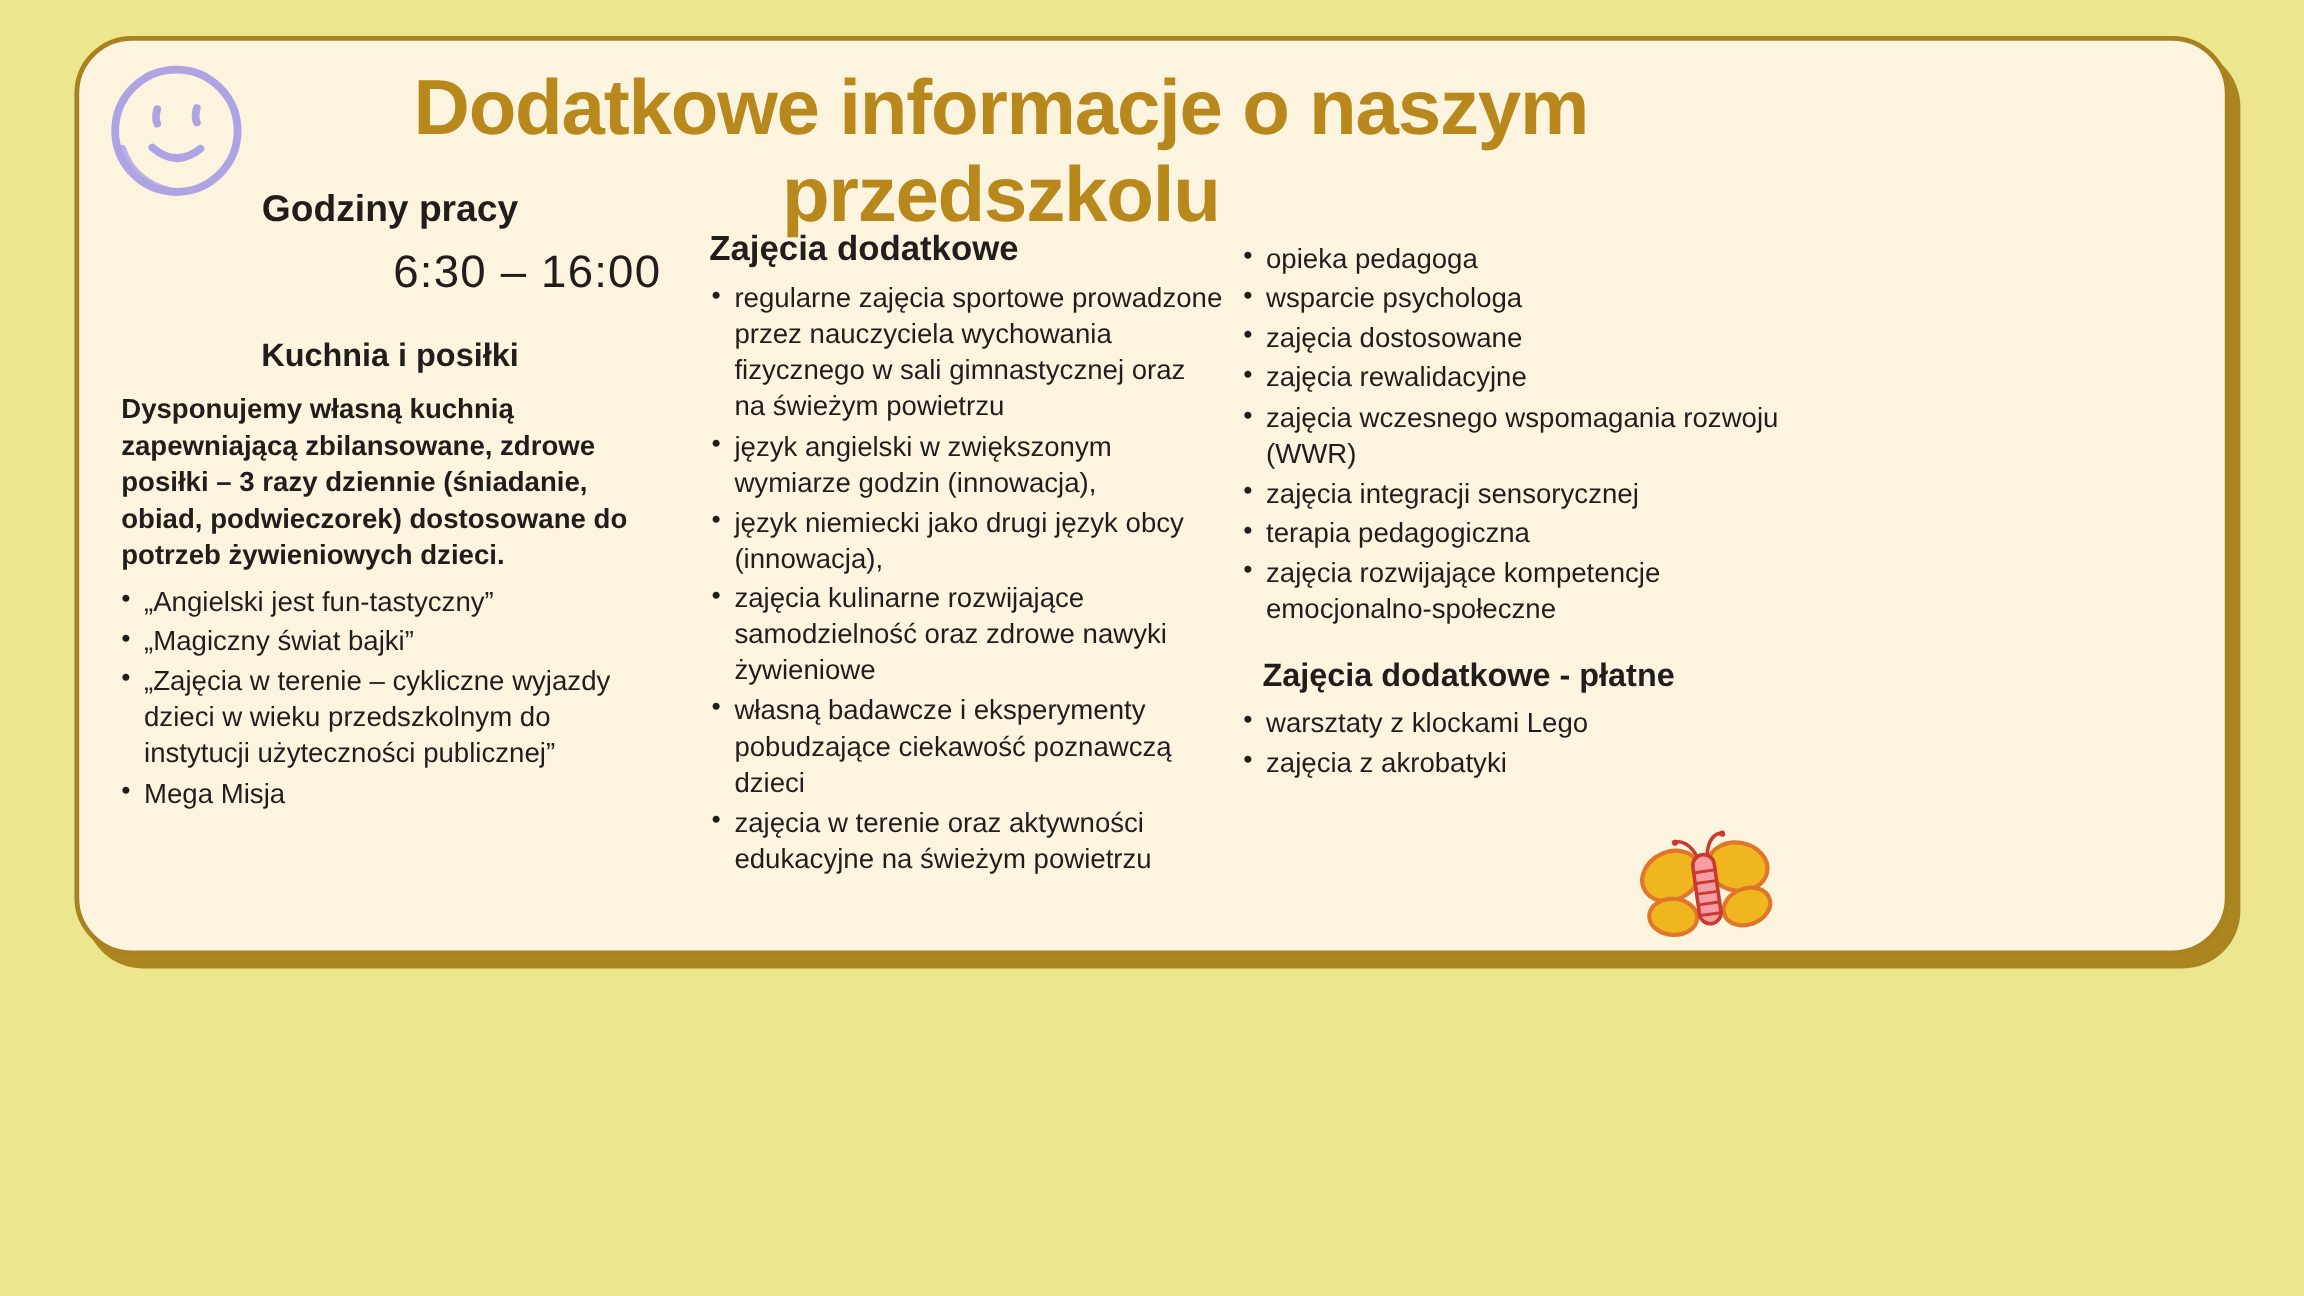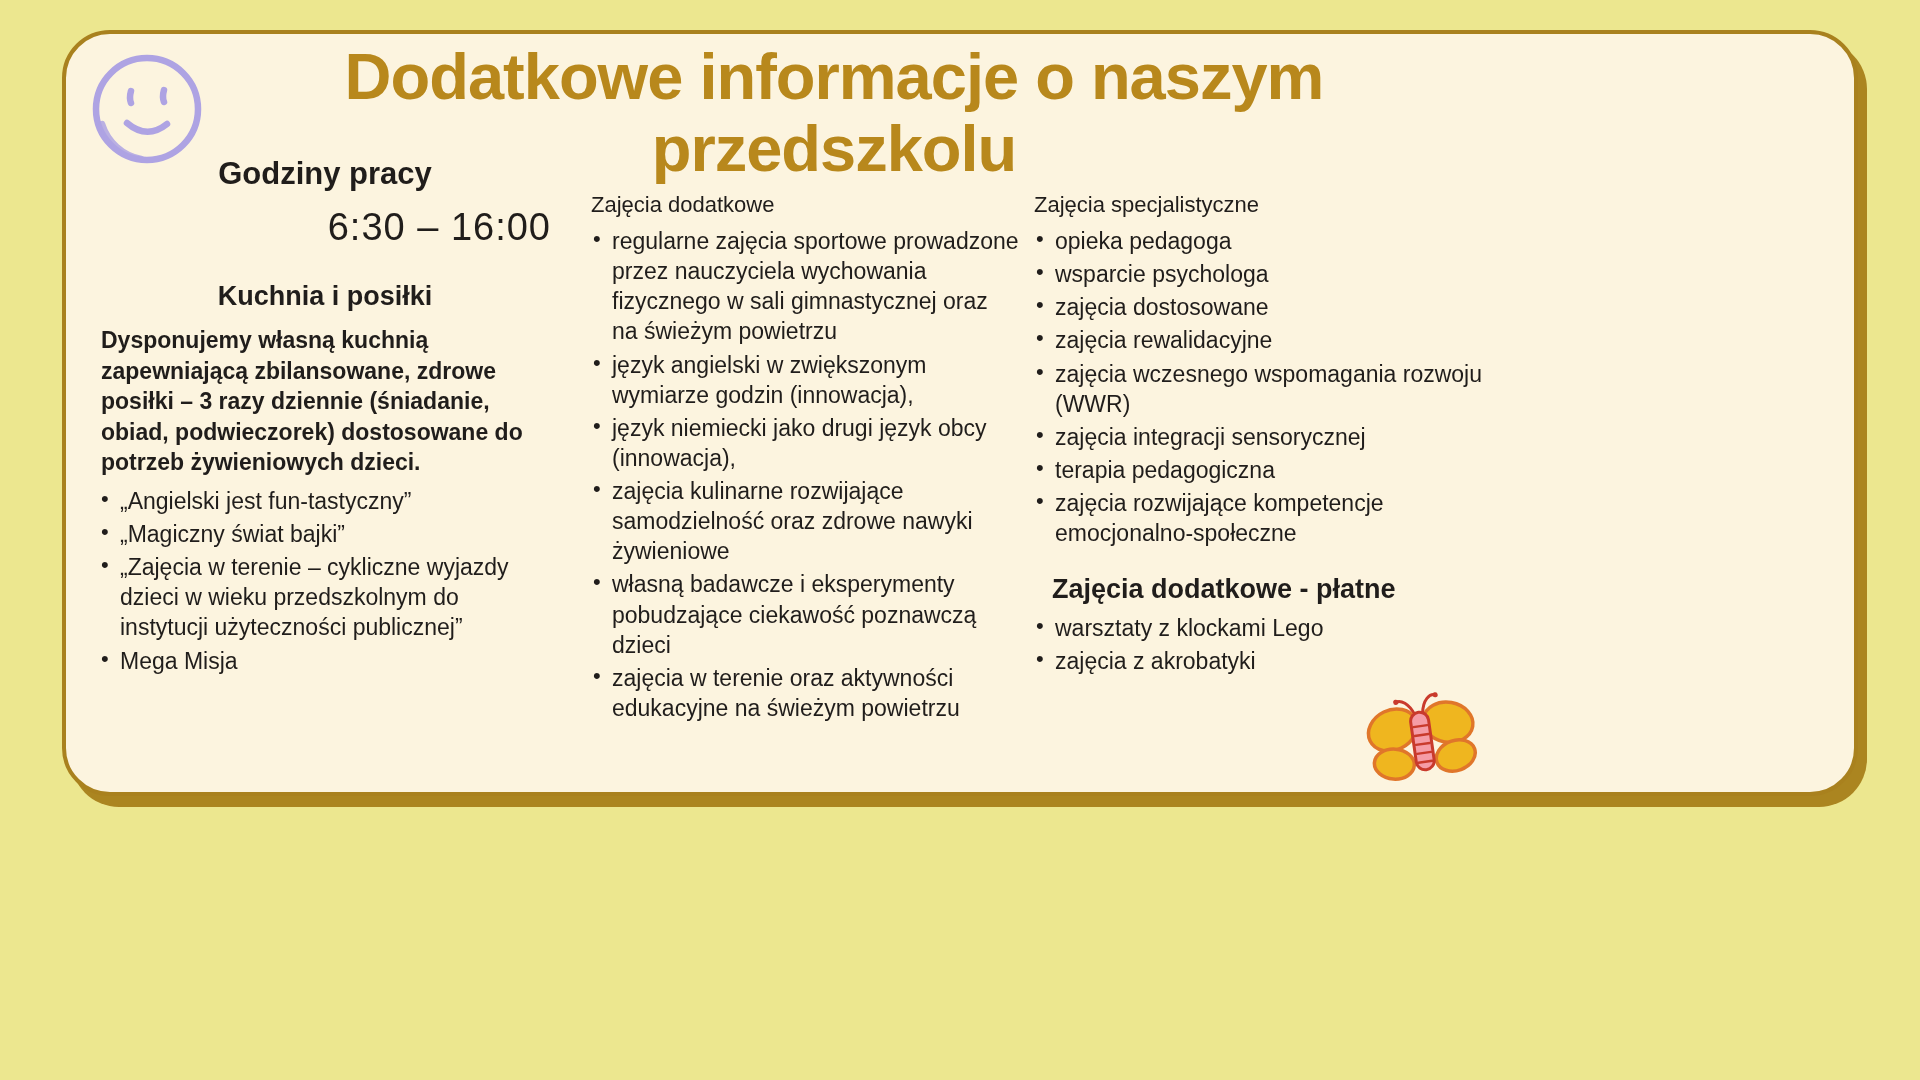--- a/index.html
+++ b/index.html
@@ -13,36 +13,36 @@
     position:absolute;left:62px;top:30px;width:1788px;height:758px;
     background:#fcf4df;
     border:4px solid #a9811e;
     border-radius:48px;
     box-shadow:9px 11px 0 #ab8520;
   }
   
   .smiley{position:absolute;left:20px;top:12px;width:122px;height:124px;}
   
   .title{
-    position:absolute;left:128px;top:7px;width:1280px;
+    position:absolute;left:128px;top:20px;width:1280px;
     text-align:center;
     font-size:65px;font-weight:800;line-height:1.1;
     color:#b8881c;letter-spacing:-1px;
   }
   
   .col{position:absolute;top:158px;}
   .col-left{left:33px;top:122px;width:452px;}
   .col-mid{left:525px;width:428px;}
   .col-right{left:968px;width:450px;}
 
   .h-center{font-size:31px;font-weight:700;text-align:center;}
   .hours-value{font-size:38px;font-weight:400;text-align:right;margin-top:14px;letter-spacing:1px;}
   .kitchen-heading{font-size:27px;font-weight:700;text-align:center;margin-top:32px;}
   .kitchen-body{font-size:23px;line-height:1.33;margin-top:13px;padding:0 2px;font-weight:bold;}
-  .sec-heading{font-size:22px;font-weight:400;margin-top:22px;}
+  .sec-heading{font-size:29px;font-weight:700;margin-top:22px;}
   .sec-heading.first{margin-top:0;}
   ul.blist{list-style:none;margin:8px 0 0 0;padding:0;}
   ul.blist li{
     position:relative;font-size:23px;line-height:1.31;
     padding-left:21px;margin-bottom:3px;
   }
   ul.blist li::before{
     content:"\2022";position:absolute;left:2px;top:-1px;font-size:22px;
   }
   .indent-lg{padding-left:26px;}
@@ -94,21 +94,20 @@
       <li>regularne zajęcia sportowe prowadzone przez nauczyciela wychowania fizycznego w sali gimnastycznej oraz na świeżym powietrzu</li>
       <li>język angielski w zwiększonym wymiarze godzin (innowacja),</li>
       <li>język niemiecki jako drugi język obcy (innowacja),</li>
       <li>zajęcia kulinarne rozwijające samodzielność oraz zdrowe nawyki żywieniowe</li>
       <li>własną badawcze i eksperymenty pobudzające ciekawość poznawczą dzieci</li>
       <li>zajęcia w terenie oraz aktywności edukacyjne na świeżym powietrzu</li>
     </ul>
   </div>
 
   <div class="col col-right">
-    <div class="sec-heading first">Zajęcia specjalistyczne</div>
     <ul class="blist indent-lg">
       <li>opieka pedagoga</li>
       <li>wsparcie psychologa</li>
       <li>zajęcia dostosowane</li>
       <li>zajęcia rewalidacyjne</li>
       <li>zajęcia wczesnego wspomagania rozwoju (WWR)</li>
       <li>zajęcia integracji sensorycznej</li>
       <li>terapia pedagogiczna</li>
       <li>zajęcia rozwijające kompetencje emocjonalno-społeczne</li>
     </ul>

